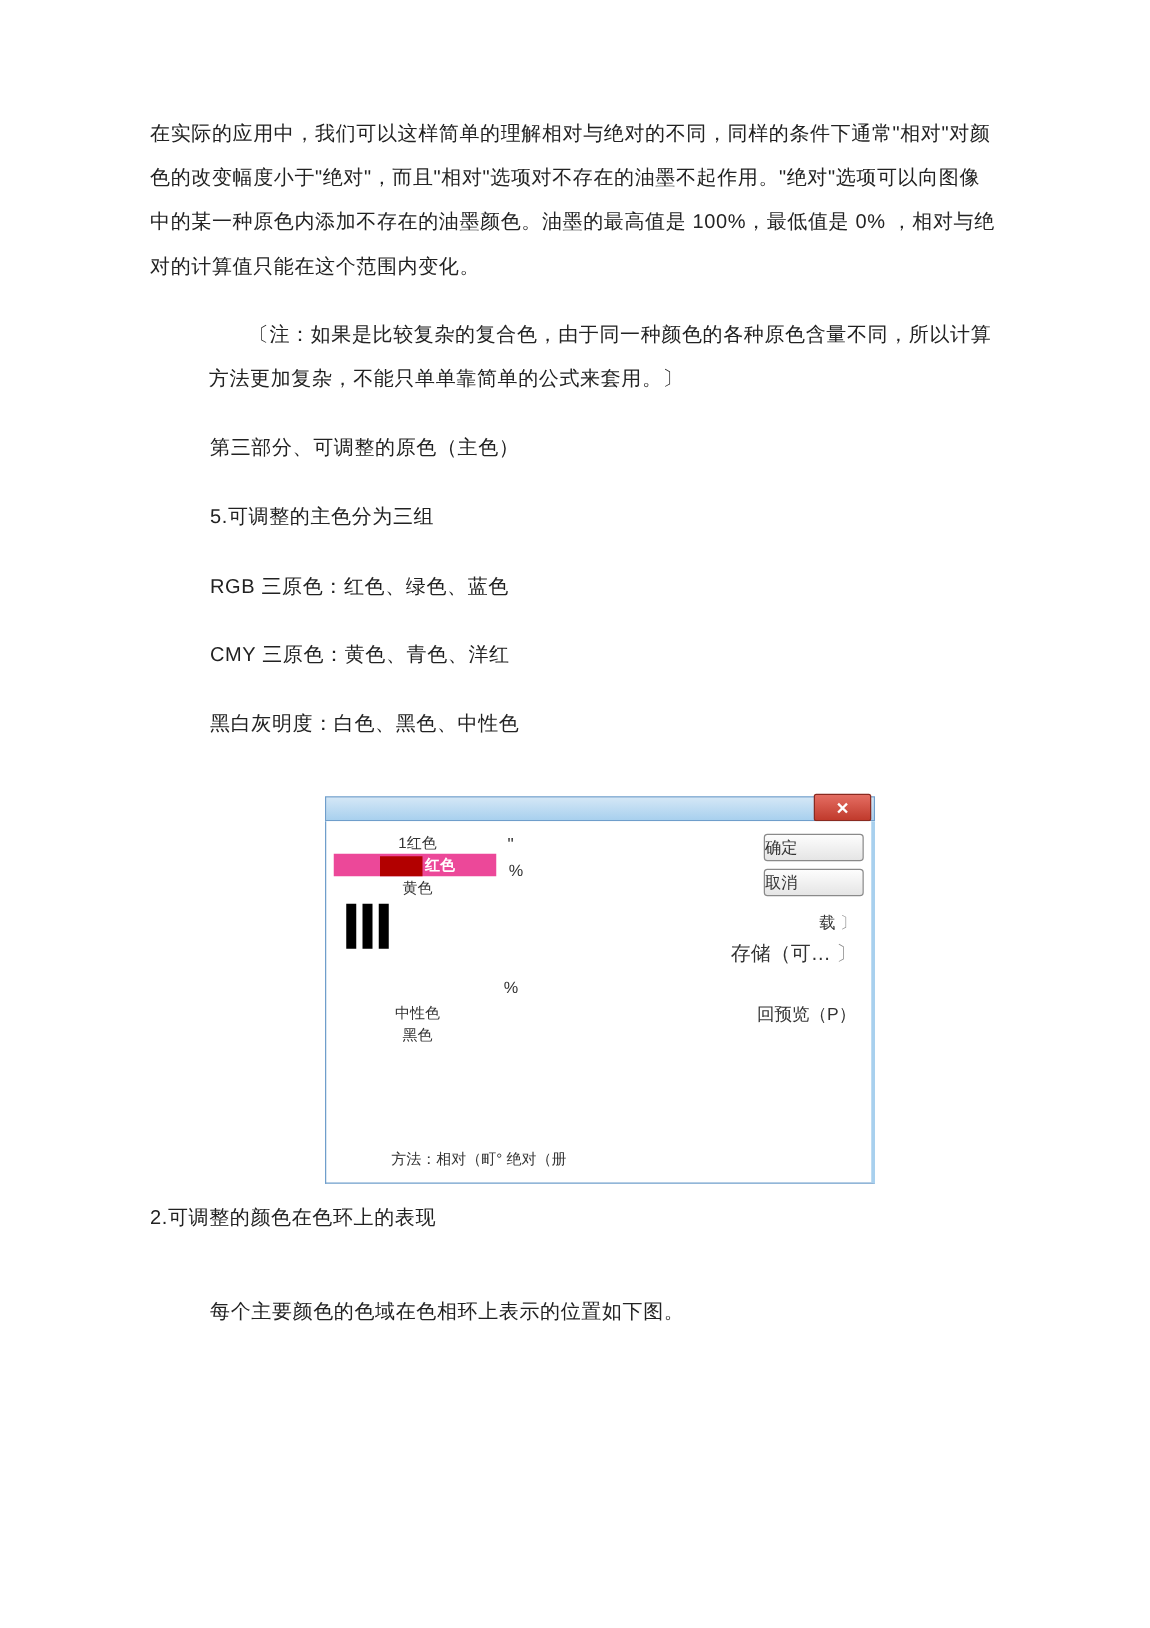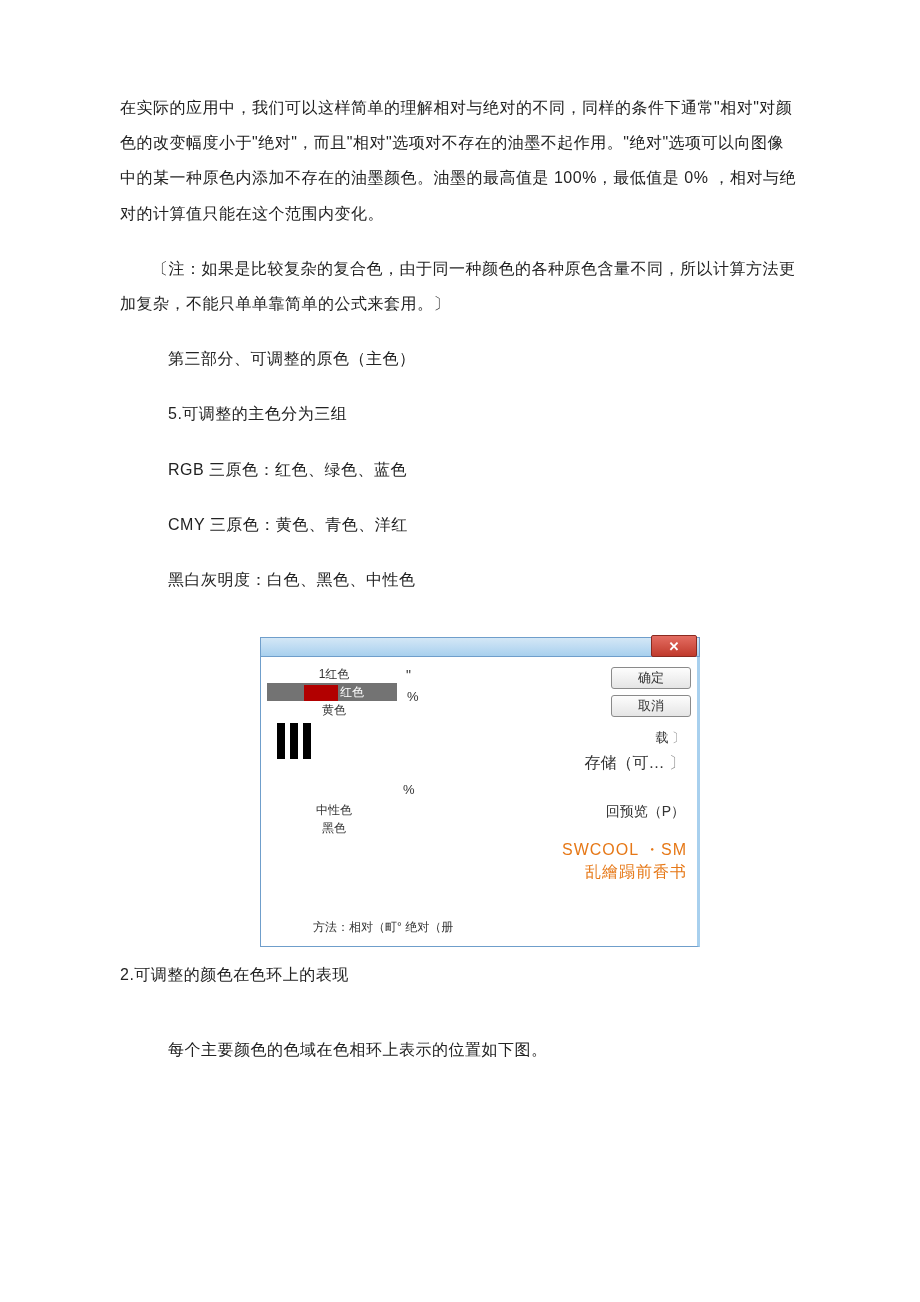--- a/index.html
+++ b/index.html
@@ -10,21 +10,21 @@
     font-family: "Microsoft YaHei", "SimSun", Arial, sans-serif;
     color: #222;
     padding: 90px 120px 60px 120px;
   }
   .para {
     font-size: 16px;
     line-height: 2.2;
     letter-spacing: 0.5px;
     margin-bottom: 20px;
   }
-  .indent { text-indent: 2em; }
+  .indent { text-indent: 2em; margin-left: 47px; }
   .sub-indent { padding-left: 3em; }
   .spacer { height: 20px; }
   .no-indent { text-indent: 0; }
 
   
   .dialog-wrap {
     width: 440px;
     margin: 40px 0 10px 140px;
     position: relative;
   }
@@ -70,22 +70,23 @@
   }
   .dl-left .lab { height: 30px; line-height: 30px; }
   .dl-left .lab.tall { height: 40px; line-height: 40px; }
   .dl-mid {
     flex: 0 0 130px;
     position: relative;
     text-align: center;
   }
   .opt { height: 18px; line-height: 18px; padding-left: 4px; }
   .opt.selected {
-    background: #737373;
+    background: #ec4899;
     color: #fff;
+    font-weight: bold;
   }
   .red-box {
     width: 34px;
     height: 16px;
     background: #b20000;
     display: inline-block;
     vertical-align: middle;
     margin-right: 2px;
   }
   .black-bars {
@@ -105,21 +106,20 @@
     position: relative;
   }
   .pct { font-size: 13px; color: #333; }
   .btn {
     width: 80px;
     height: 22px;
     background: linear-gradient(#fdfdfd, #e5e5e5);
     border: 1px solid #8a8a8a;
     border-radius: 3px;
     font-size: 13px;
-    text-align: center;
     line-height: 20px;
     margin: 2px 0 6px auto;
   }
   .link-text {
     text-align: right;
     font-size: 13px;
     margin: 6px 6px 0 0;
   }
   .bracket::after { content: " 〕"; color: #888; }
   .watermark {
@@ -201,24 +201,20 @@
         <span>载</span>
       </div>
       <div class="link-text bracket" style="font-size:16px;">
         <span>存储（可…</span>
       </div>
       <div style="margin-top:8px;">
         <span class="pct" style="margin-left:2px;">%</span>
       </div>
       <div class="link-text" style="text-align:right; font-size:14px;">回预览（P）</div>
 
-      <div class="watermark">
-        <div>SWCOOL ・SM</div>
-        <div>乱繪蹋前香书</div>
-      </div>
     </div>
 
     <div class="method-row">方法：相对（町° 绝对（册</div>
   </div>
 </div>
 
 <p class="para no-indent">2.可调整的颜色在色环上的表现</p>
 
 <div class="spacer"></div>
 

